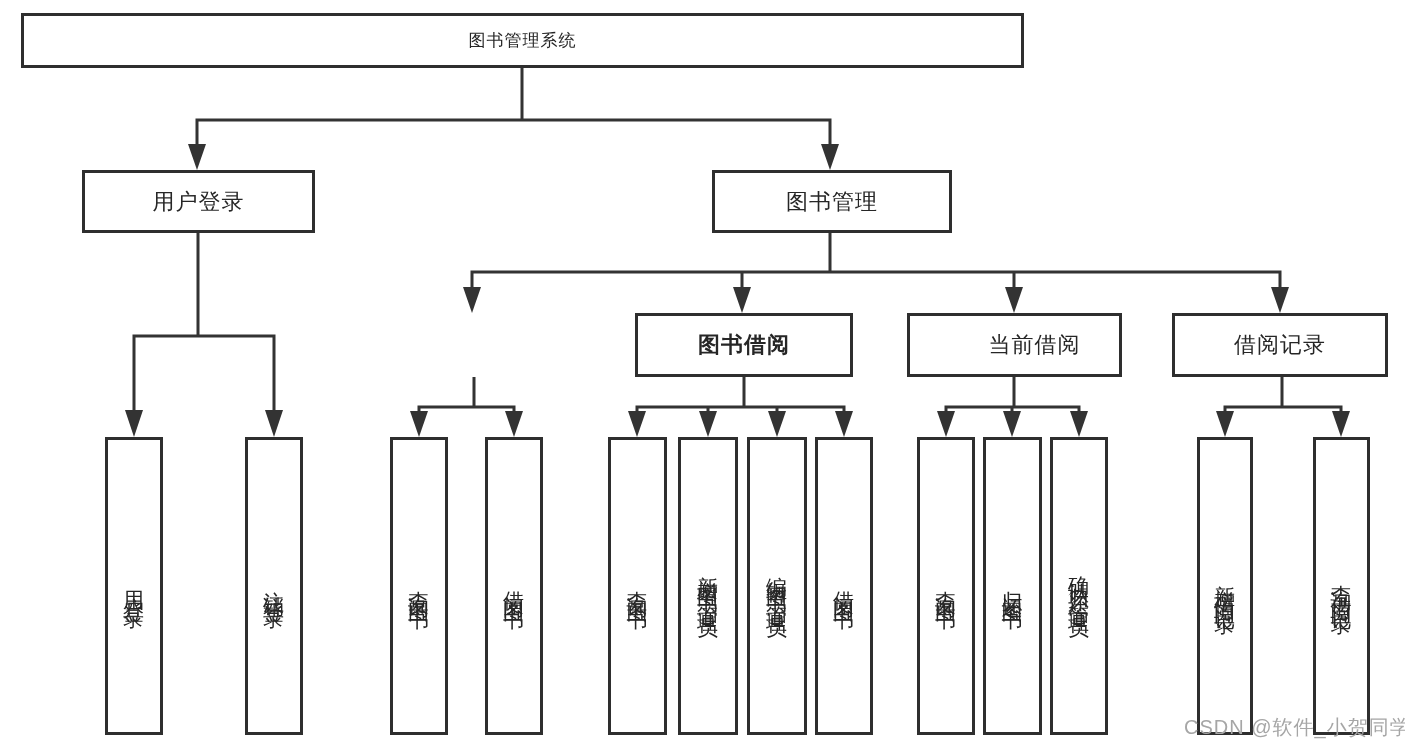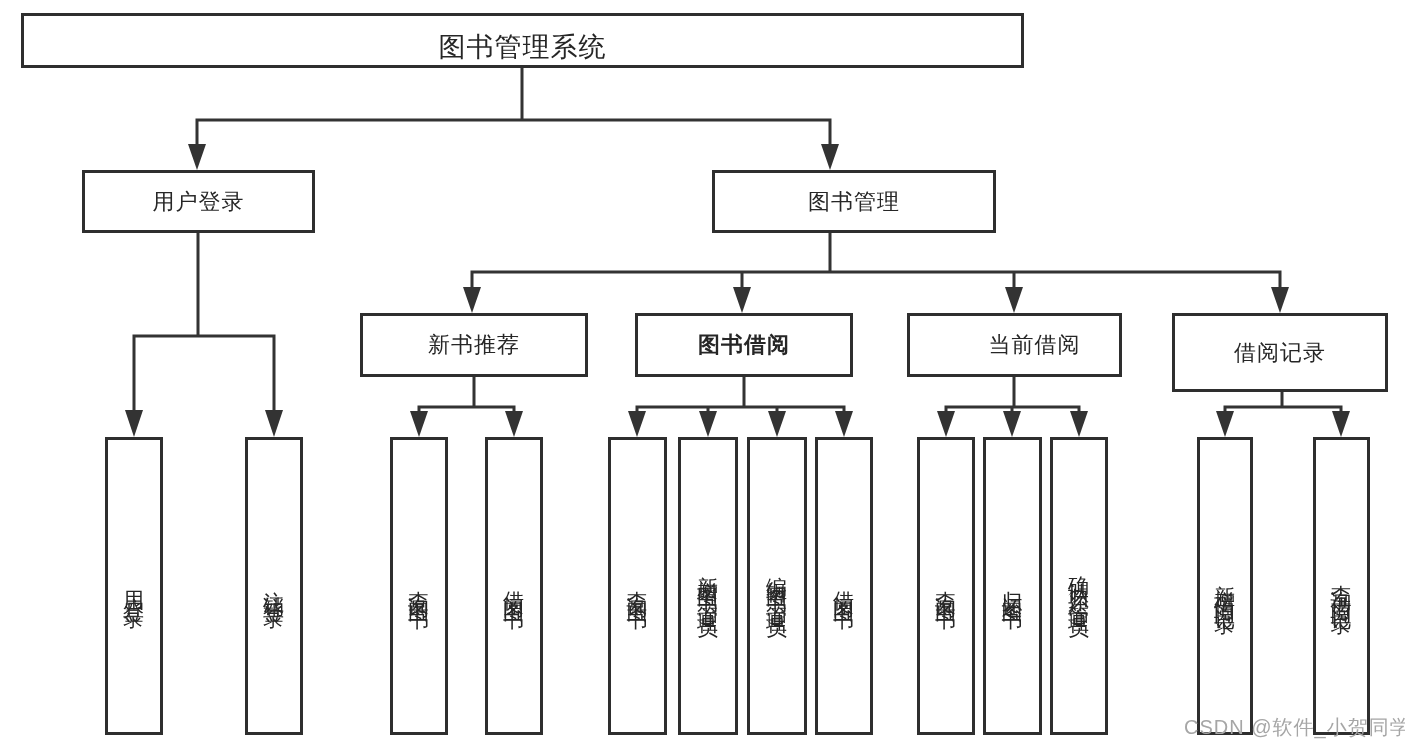--- a/index.html
+++ b/index.html
@@ -29,21 +29,21 @@
     border: 3px solid #2e2e2e;
     background: #ffffff;
     display: flex;
     align-items: center;
     justify-content: center;
     color: #262626;
     font-size: 22px;
     letter-spacing: 1px;
     white-space: nowrap;
   }
-  .node.root { font-size: 27px; align-items: flex-end; }
+  .node.root { font-size: 17px; }
   .node.leaf {
     top: 437px;
     height: 298px;
     font-size: 21px;
   }
   .vlabel {
     writing-mode: vertical-rl;
     text-orientation: mixed;
     letter-spacing: 6px;
     line-height: 1;
@@ -112,34 +112,31 @@
     </g>
   </svg>
 
   <div class="node root" style="left:21px; top:13px; width:1003px; height:55px;">
     <span>图书管理系统</span>
   </div>
 
   <div class="node" style="left:82px; top:170px; width:233px; height:63px;">
     <span>用户登录</span>
   </div>
-  <div class="node" style="left:712px; top:170px; width:284px; height:63px;">
+  <div class="node" style="left:712px; top:170px; width:240px; height:63px;">
     <span>图书管理</span>
   </div>
 
-  <div class="node" style="left:360px; top:313px; width:228px; height:64px;">
-    <span>新书推荐</span>
-  </div>
   <div class="node" style="left:635px; top:313px; width:218px; height:64px;font-weight:bold;">
     <span>图书借阅</span>
   </div>
   <div class="node" style="left:907px; top:313px; width:215px; height:64px;padding-left:40px;">
     <span>当前借阅</span>
   </div>
-  <div class="node" style="left:1172px; top:313px; width:216px; height:79px;">
+  <div class="node" style="left:1172px; top:313px; width:216px; height:64px;">
     <span>借阅记录</span>
   </div>
 
   <div class="node leaf" style="left:105px; width:58px;">
     <span class="vlabel">用户登录</span>
   </div>
   <div class="node leaf" style="left:245px; width:58px;">
     <span class="vlabel">注销登录</span>
   </div>
 

